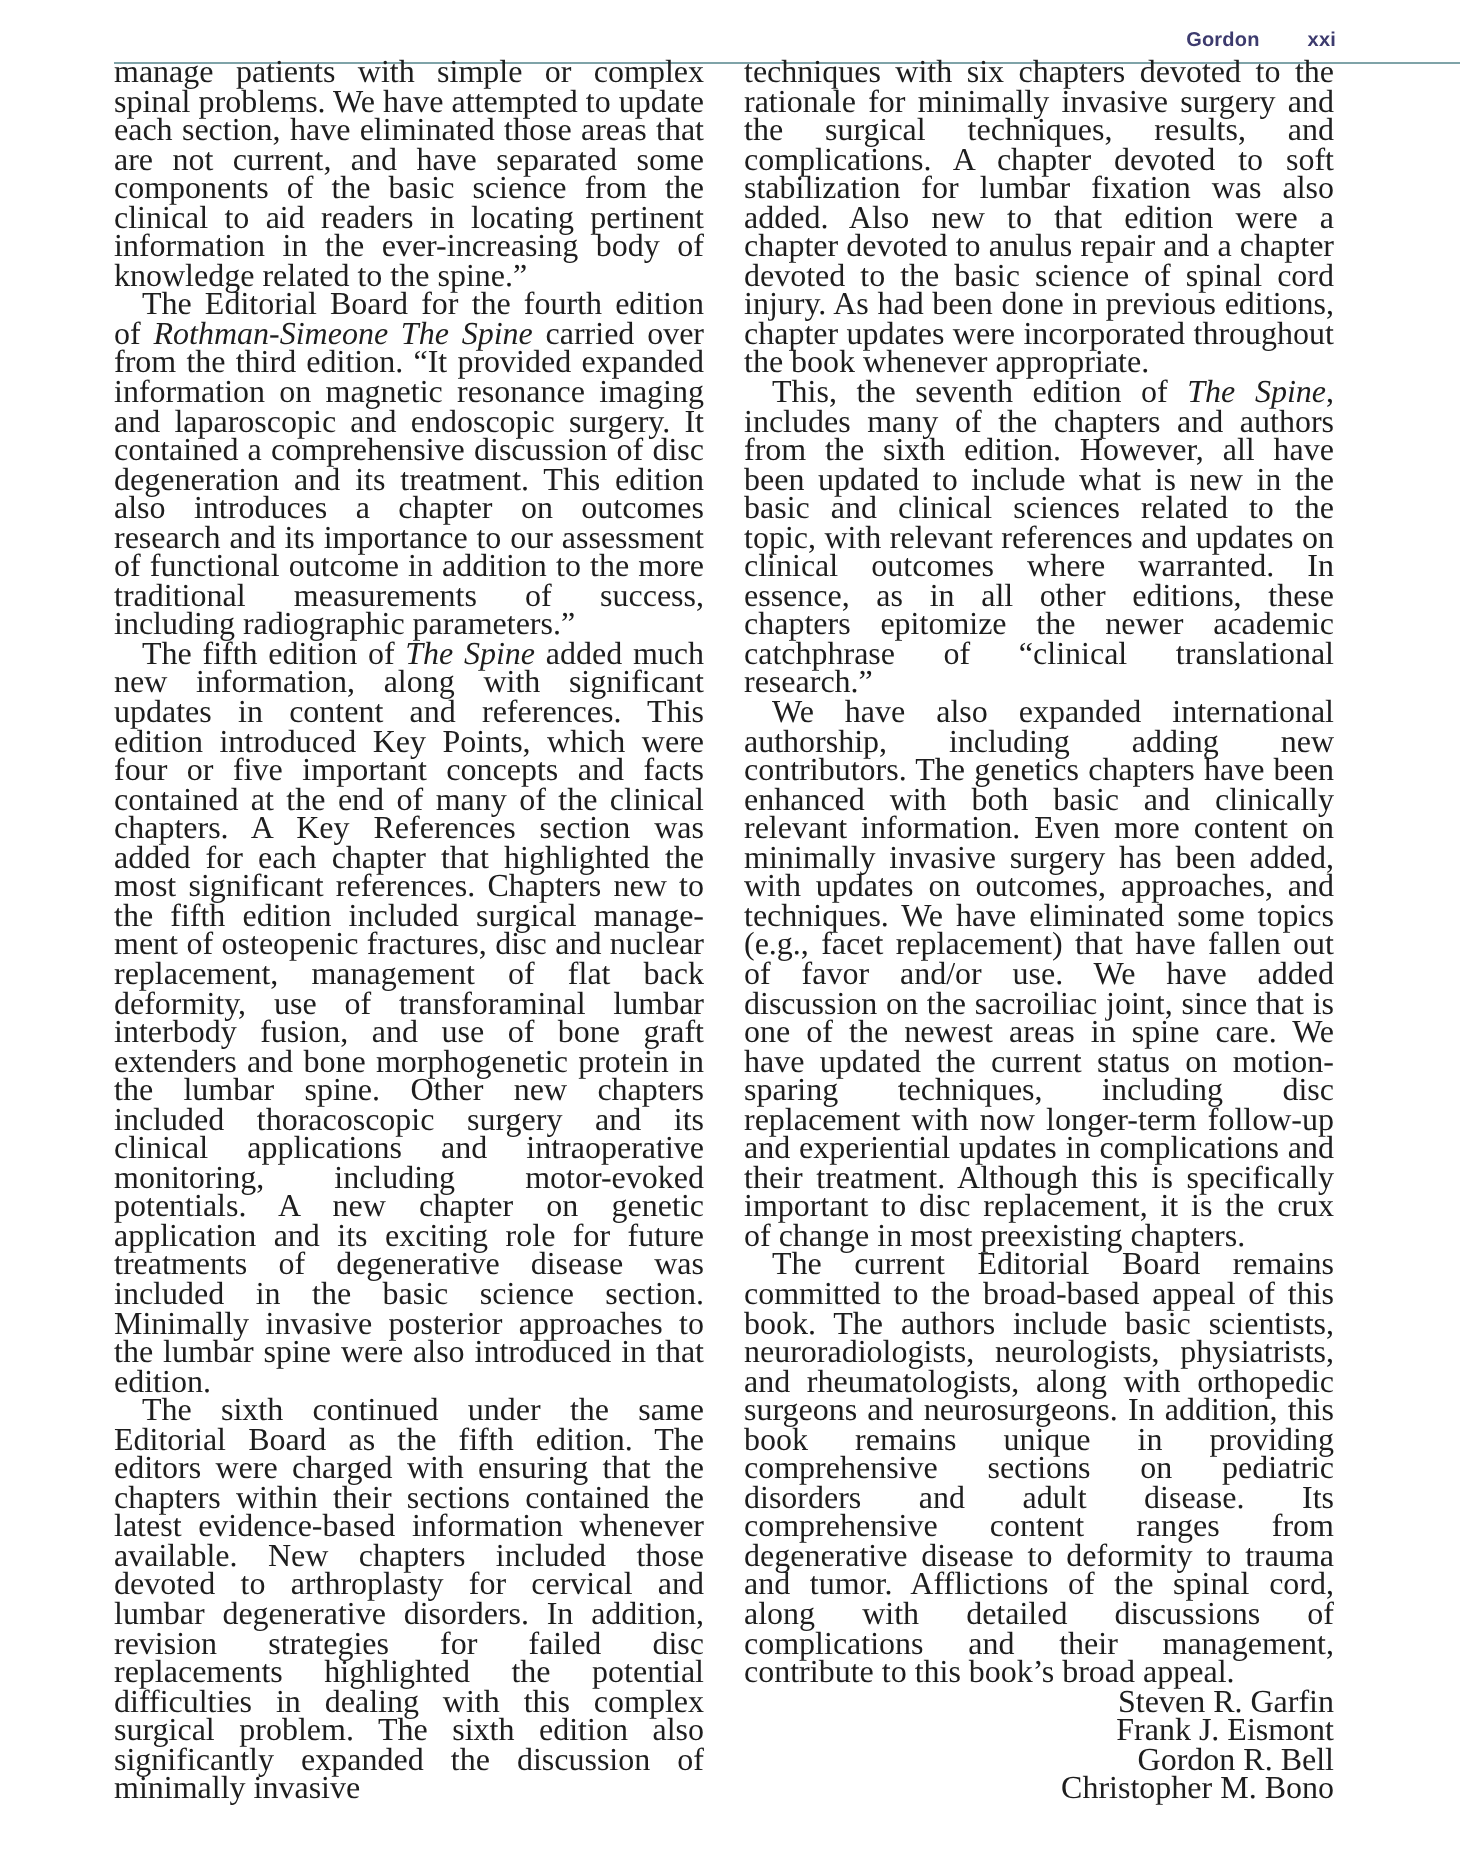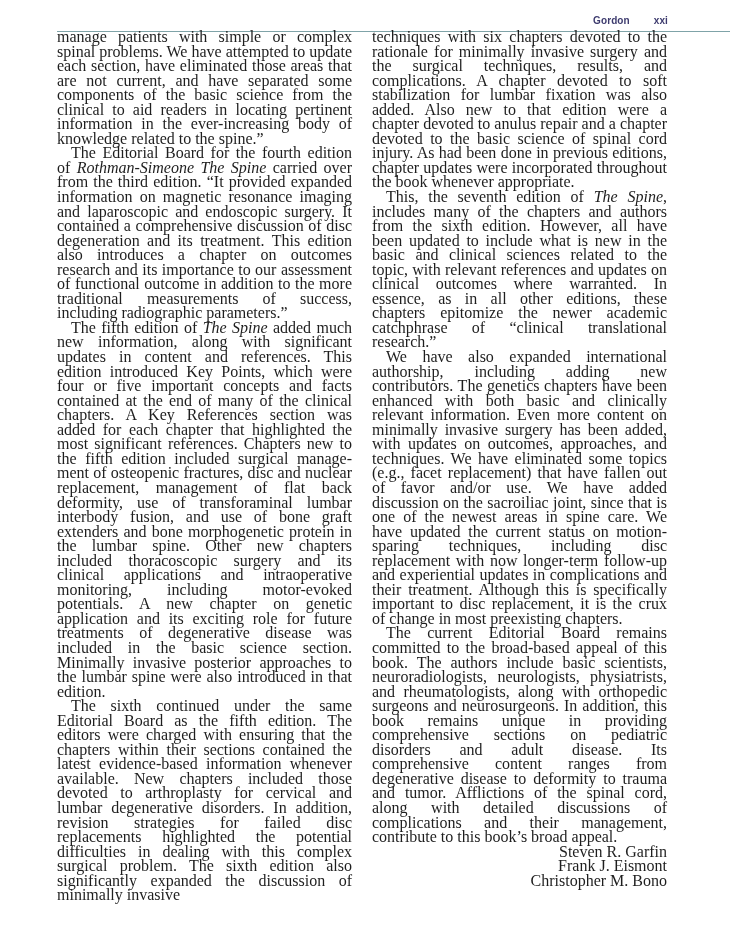--- a/index.html
+++ b/index.html
@@ -44,15 +44,16 @@
 </div>
 
 <div class="column col-right">
   <p>techniques with six chapters devoted to the rationale for minimally invasive surgery and the surgical techniques, results, and complications. A chapter devoted to soft stabiliza­tion for lumbar fixation was also added. Also new to that edition were a chapter devoted to anulus repair and a chapter devoted to the basic science of spinal cord injury. As had been done in previous editions, chapter updates were incorporated throughout the book whenever appropriate.</p>
   <p class="indent"><span>This, the seventh edition of </span><em>The Spine</em><span>, includes many of the chapters and authors from the sixth edition. However, all have been updated to include what is new in the basic and clinical sciences related to the topic, with relevant references and updates on clinical outcomes where warranted. In essence, as in all other editions, these chapters epitomize the newer aca­demic catchphrase of “clinical translational research.”</span></p>
   <p class="indent">We have also expanded international authorship, including adding new contributors. The genetics chapters have been enhanced with both basic and clinically relevant information. Even more content on minimally invasive surgery has been added, with updates on outcomes, approaches, and techniques. We have eliminated some topics (e.g., facet replacement) that have fallen out of favor and/or use. We have added discussion on the sacroiliac joint, since that is one of the newest areas in spine care. We have updated the current status on motion-sparing techniques, including disc replacement with now longer-term follow-up and experiential updates in complica­tions and their treatment. Although this is specifically impor­tant to disc replacement, it is the crux of change in most preexisting chapters.</p>
   <p class="indent">The current Editorial Board remains committed to the broad-based appeal of this book. The authors include basic scientists, neuroradiologists, neurologists, physiatrists, and rheumatologists, along with orthopedic surgeons and neuro­surgeons. In addition, this book remains unique in providing comprehensive sections on pediatric disorders and adult disease. Its comprehensive content ranges from degenerative disease to deformity to trauma and tumor. Afflictions of the spinal cord, along with detailed discussions of complications and their management, contribute to this book’s broad appeal.</p>
   <div class="signatures">
     <div>Steven R. Garfin</div>
     <div>Frank J. Eismont</div>
+    <div>Gordon R. Bell</div>
     <div>Christopher M. Bono</div>
   </div>
 </div>
 
 </body></html>

